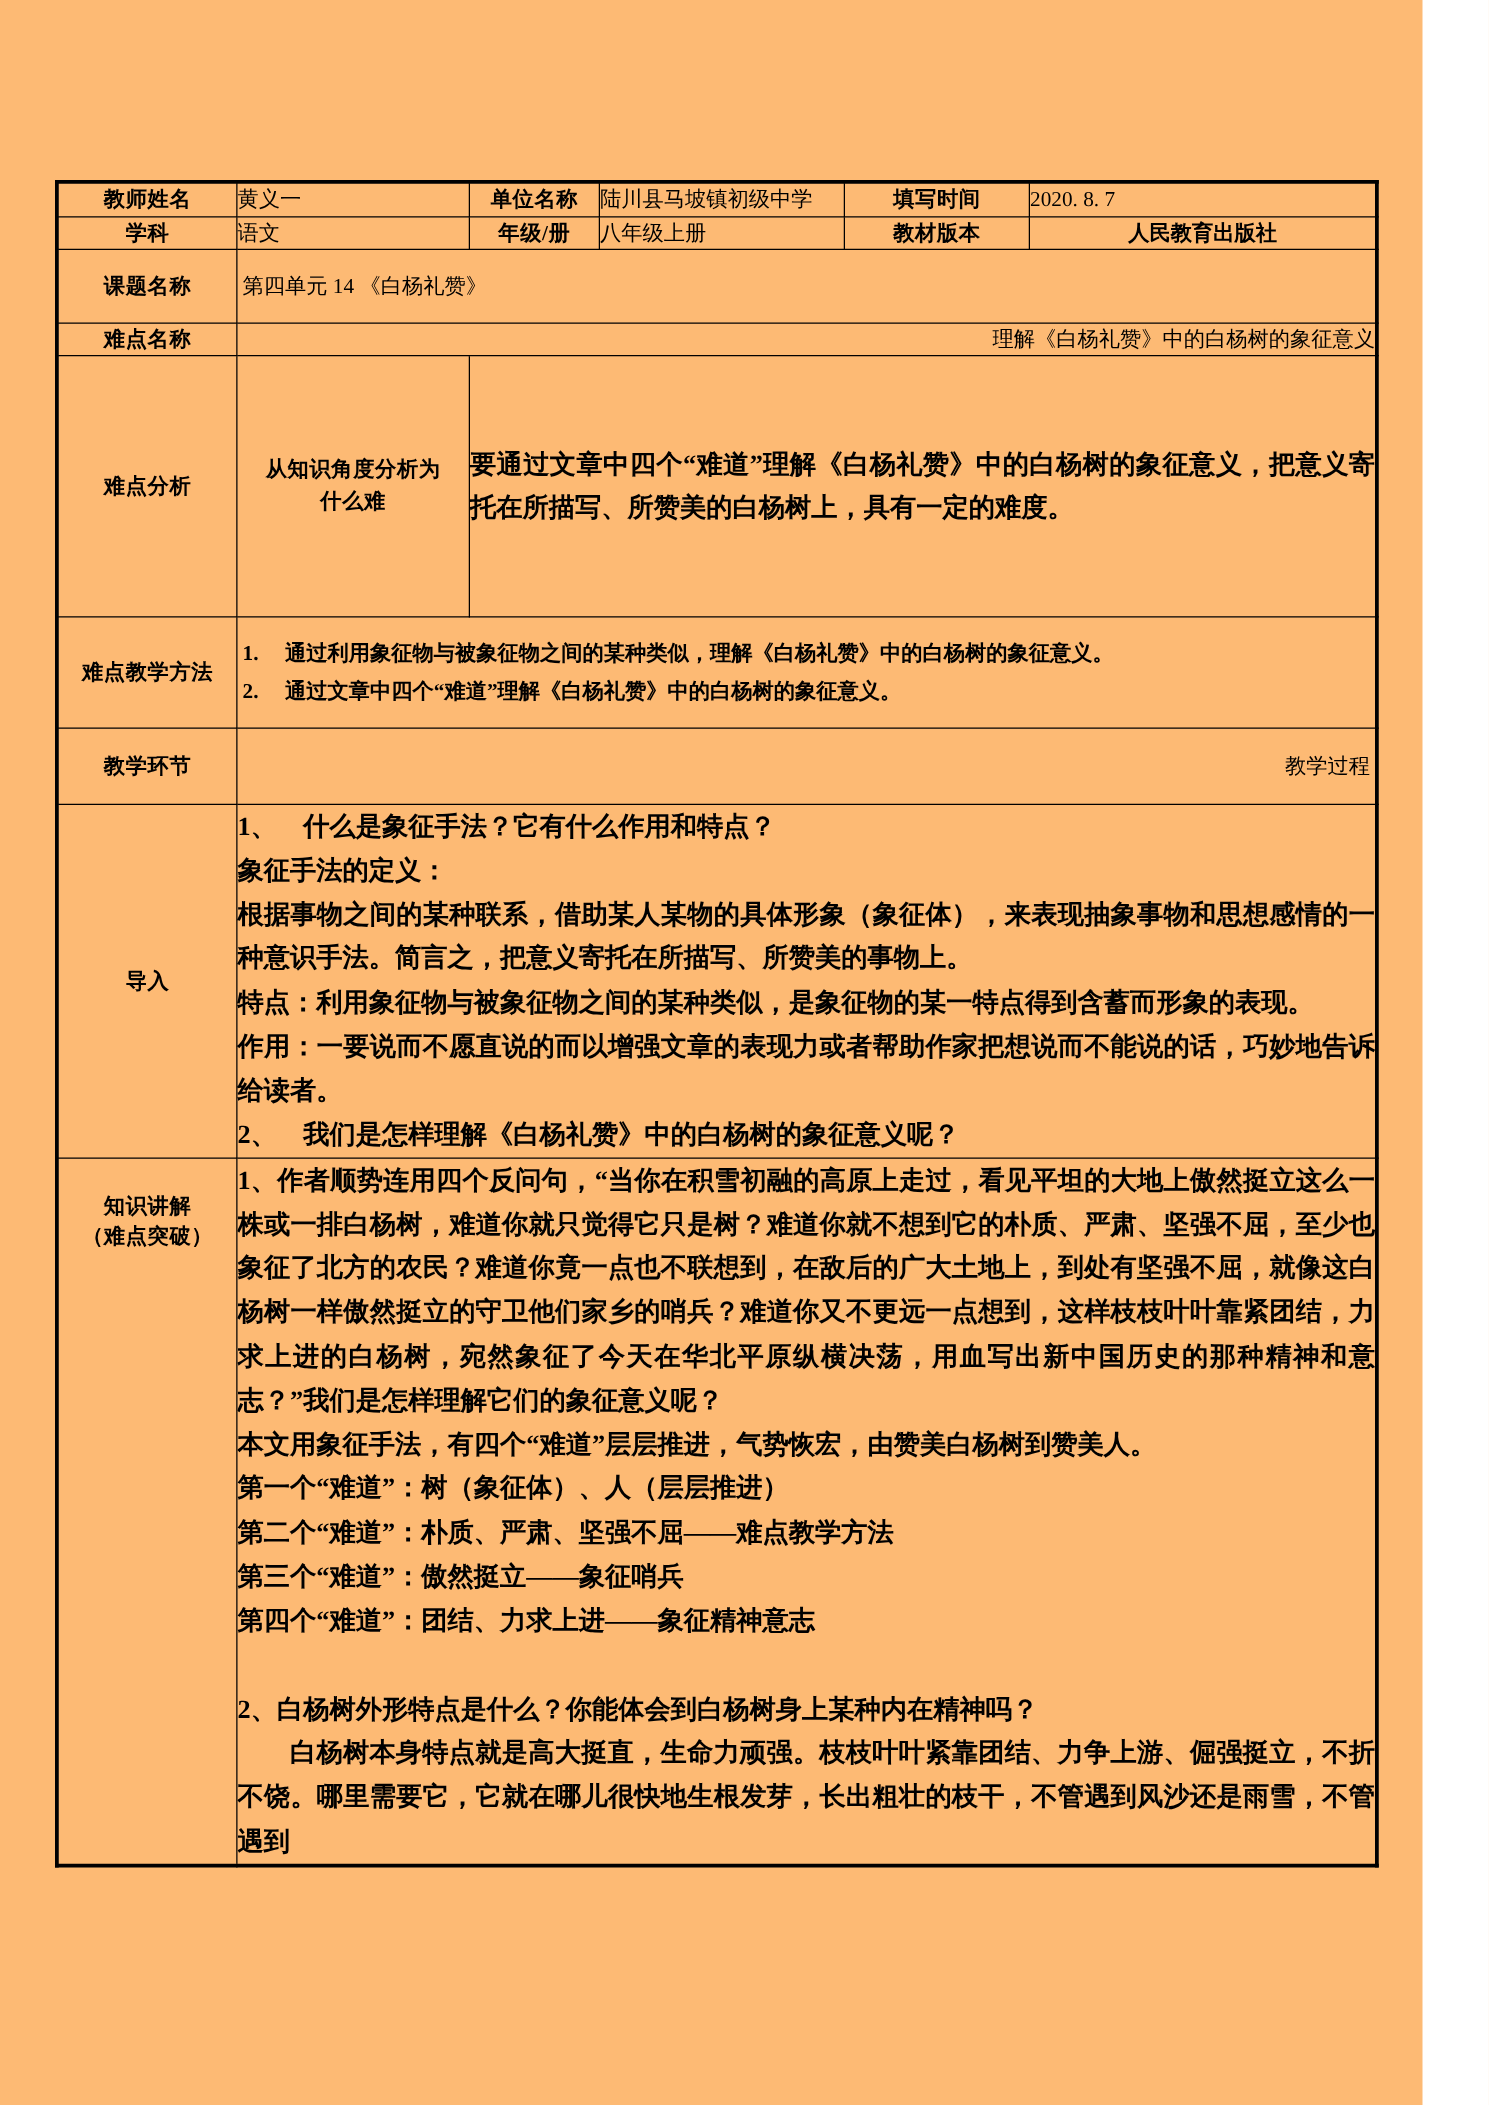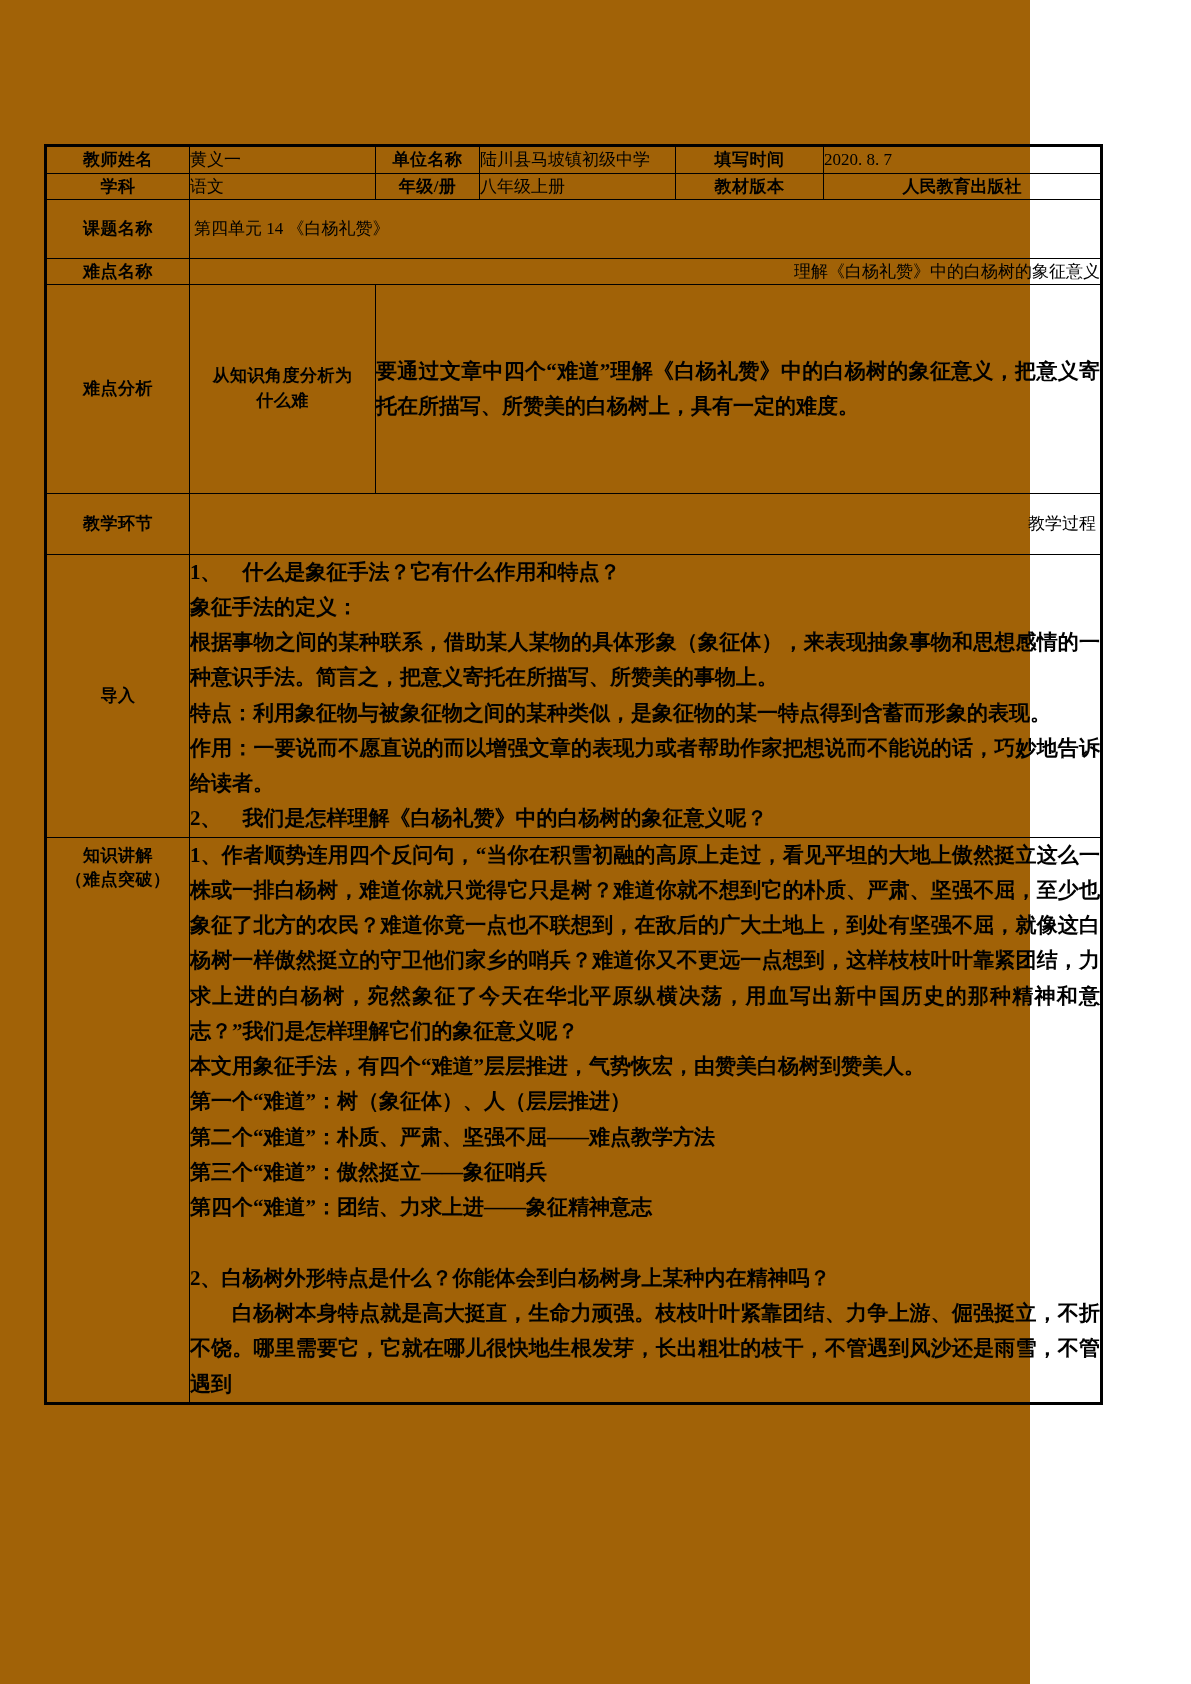--- a/index.html
+++ b/index.html
@@ -9,23 +9,23 @@
   }
   body {
     width: 1191px;
     height: 1684px;
     font-family: "Liberation Serif", "DejaVu Serif", serif;
     color: #000000;
     overflow: hidden;
   }
   .page {
     position: relative;
-    width: 1030px;
+    width: 1138px;
     height: 1684px;
-    background: #a16207;
+    background: #fdba74;
     box-sizing: border-box;
   }
   .sheet {
     position: absolute;
     left: 44px;
     top: 144px;
     width: 1056px;
   }
   table.form {
     width: 1056px;
@@ -171,20 +171,35 @@
           <td class="lbl analysis-cell">难点分析</td>
           <td class="lbl label-stack">
             <div>从知识角度分析为</div>
             <div>什么难</div>
           </td>
           <td colspan="4" class="cellpad">
             <div class="body-text">要通过文章中四个“难道”理解《白杨礼赞》中的白杨树的象征意义，把意义寄托在所描写、所赞美的白杨树上，具有一定的难度。</div>
           </td>
         </tr>
 
+        <tr class="tall-row">
+          <td class="lbl method-cell">难点教学方法</td>
+          <td colspan="5" class="cellpad">
+            <ul class="numlist">
+              <li>
+                <span class="num">1.</span>
+                <span>通过利用象征物与被象征物之间的某种类似，理解《白杨礼赞》中的白杨树的象征意义。</span>
+              </li>
+              <li>
+                <span class="num">2.</span>
+                <span>通过文章中四个“难道”理解《白杨礼赞》中的白杨树的象征意义。</span>
+              </li>
+            </ul>
+          </td>
+        </tr>
 
         <tr>
           <td class="lbl" style="padding:17px 4px;">教学环节</td>
           <td colspan="5" class="bold-center" style="padding:17px 4px;">教学过程</td>
         </tr>
 
         <tr class="tall-row">
           <td class="lbl intro-cell">导入</td>
           <td colspan="5" class="cellpad">
             <div class="body-text">
@@ -192,21 +207,21 @@
               <p>象征手法的定义：</p>
               <p>根据事物之间的某种联系，借助某人某物的具体形象（象征体），来表现抽象事物和思想感情的一种意识手法。简言之，把意义寄托在所描写、所赞美的事物上。</p>
               <p>特点：利用象征物与被象征物之间的某种类似，是象征物的某一特点得到含蓄而形象的表现。</p>
               <p>作用：一要说而不愿直说的而以增强文章的表现力或者帮助作家把想说而不能说的话，巧妙地告诉给读者。</p>
               <p>2、　我们是怎样理解《白杨礼赞》中的白杨树的象征意义呢？</p>
             </div>
           </td>
         </tr>
 
         <tr class="tall-row">
-          <td class="lbl label-stack" style="vertical-align:top; padding-top:6px;">
+          <td class="lbl label-stack" style="vertical-align:top; padding-top:26px;">
             <div>知识讲解</div>
             <div>（难点突破）</div>
           </td>
           <td colspan="5" class="cellpad clip" style="vertical-align:top; height:416px;">
             <div class="body-text">
               <p>1、作者顺势连用四个反问句，“当你在积雪初融的高原上走过，看见平坦的大地上傲然挺立这么一株或一排白杨树，难道你就只觉得它只是树？难道你就不想到它的朴质、严肃、坚强不屈，至少也象征了北方的农民？难道你竟一点也不联想到，在敌后的广大土地上，到处有坚强不屈，就像这白杨树一样傲然挺立的守卫他们家乡的哨兵？难道你又不更远一点想到，这样枝枝叶叶靠紧团结，力求上进的白杨树，宛然象征了今天在华北平原纵横决荡，用血写出新中国历史的那种精神和意志？”我们是怎样理解它们的象征意义呢？</p>
               <p>本文用象征手法，有四个“难道”层层推进，气势恢宏，由赞美白杨树到赞美人。</p>
               <p>第一个“难道”：树（象征体）、人（层层推进）</p>
               <p>第二个“难道”：朴质、严肃、坚强不屈——难点教学方法</p>
               <p>第三个“难道”：傲然挺立——象征哨兵</p>

